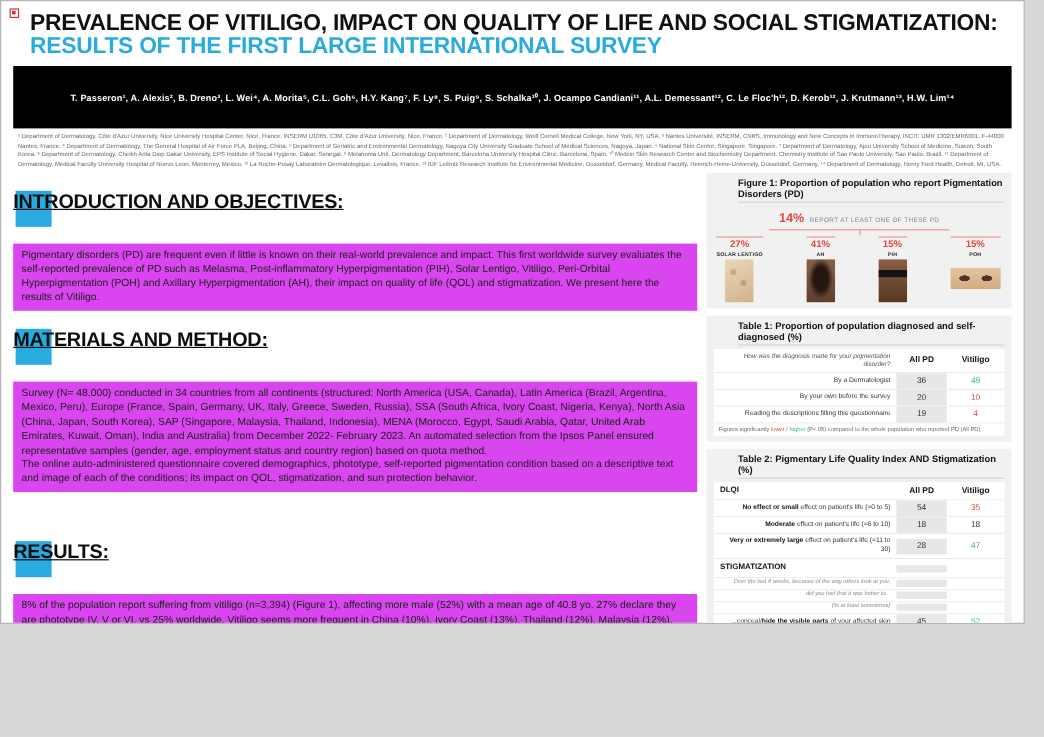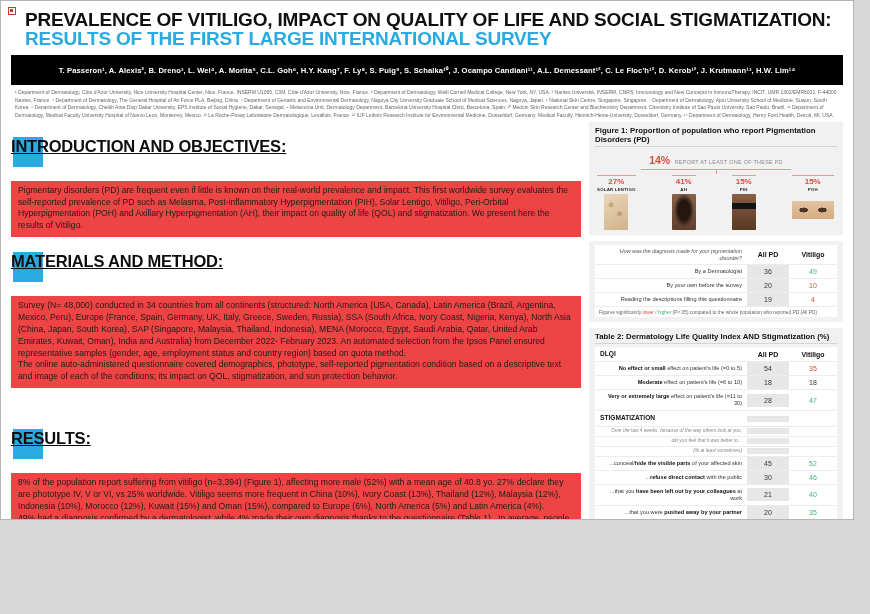--- a/index.html
+++ b/index.html
@@ -6,39 +6,39 @@
   html,body { width:870px; height:614px; background:#d8d8d8; font-family:"Liberation Sans", sans-serif; overflow:hidden; }
   .poster { position:absolute; left:0; top:0; width:854px; height:520px; background:#ffffff; border:1px solid #b5b5b5; overflow:hidden; }
 
   .corner-glyph { position:absolute; left:7px; top:6px; width:8px; height:8px; border:1px solid #d0342c; }
   .corner-glyph:after { content:""; position:absolute; left:1px; top:1px; width:3px; height:3px; background:#d0342c; }
 
   .titlewrap { padding:9px 18px 2px 24px; line-height:1.02; }
   .t1 { display:block; font-size:19px; font-weight:800; color:#101010; letter-spacing:-0.2px; }
   .t2 { display:block; font-size:19px; font-weight:800; color:#29abe2; letter-spacing:-0.2px; }
 
-  .authors { margin:4px 10px 0 10px; background:#000; color:#fff; text-align:center; font-size:7.6px; font-weight:bold; padding:10px 4px; letter-spacing:0.1px; }
+  .authors { margin:4px 10px 0 10px; background:#000; color:#fff; text-align:center; font-size:7.6px; font-weight:bold; padding:21px 4px; letter-spacing:0.1px; }
   .affil { margin:4px 14px 0 14px; font-size:5px; line-height:1.55; color:#666; }
 
   .main { display:flex; padding:2px 10px 0 10px; }
   .leftcol { flex:1; padding-right:8px; min-width:0; }
   .rightcol { width:254px; flex:none; }
 
   
   .sechead { position:relative; margin-top:12px; height:44px; }
   .sq { position:absolute; left:2px; top:0; width:30px; height:30px; background:#29abe2; }
   .sechead h2 { position:relative; margin-top:15px; font-size:16.5px; font-weight:800; color:#0d0d0d; letter-spacing:-0.2px;text-decoration:underline; }
-  .para { background:#ef4444; font-size:8.6px; line-height:1.38; color:#1c1c1c; padding:4px 7px 5px 7px; white-space:pre-line; } .spacer2 { height:26px; }
+  .para { background:#d946ef; font-size:8.6px; line-height:1.38; color:#1c1c1c; padding:4px 7px 5px 7px; white-space:pre-line; } .spacer2 { height:26px; }
 
   .conclusion { margin-top:10px; background:#29abe2; border-radius:3px; padding:7px 12px 9px 22px; }
   .conclusion h2 { color:#fff; font-size:15px; font-weight:800; margin-bottom:3px; }
 
   
   .panel { background:#f1f1f1; padding:4px 6px 5px 6px; margin-bottom:6px; }
-  .ptitle { font-size:7.8px; font-weight:bold; color:#111; padding-bottom:2px; border-bottom:1px solid #d5d5d5; margin-bottom:3px; }
+  .ptitle { font-size:7.8px; font-weight:bold; color:#111; padding-bottom:2px; border-bottom:1px solid #d5d5d5; margin-bottom:3px;margin-left:20px; }
 
   
   .f1head { text-align:center; margin:1px 0 1px 0; }
   .f1big { color:#e0483e; font-size:10.5px; font-weight:800; }
   .f1sub { color:#8a8a8a; font-size:5.4px; letter-spacing:0.3px; }
   .bracket { position:relative; width:150px; margin:1px auto 2px auto; border-top:1px solid #e9988f; height:4px; }
   .bracket:after { content:""; position:absolute; left:50%; top:0; width:1px; height:4px; background:#e9988f; }
   .f1row { display:flex; justify-content:space-between;gap:32px; }
   .f1col { flex:1; text-align:center; padding:0 2px; }
   .f1pct { color:#e0483e; font-size:8px; font-weight:800; border-top:1px solid #e9988f; padding-top:1px; }
@@ -165,20 +165,21 @@
 
   <div class="f1col">
     <div class="f1pct">8%</div>
     <div class="f1lab">VITILIGO</div>
     <div class="f1photo ph5"></div>
   </div>
 </div>
       </div>
 
       <div class="panel">
+        <div class="ptitle">Table 1: Proportion of population diagnosed and self-diagnosed (%)</div>
         <div class="table">
           <div class="trow thead">
             <span class="tlabel">How was the diagnosis made for your pigmentation disorder?</span>
             <span class="tv tv1">All PD</span>
             <span class="tv tv2">Vitiligo</span>
           </div>
           <div>
   <div class="trow">
     <span class="tlabel">By a Dermatologist</span>
     <span class="tv tv1">36</span>
@@ -197,21 +198,21 @@
     <span class="tv tv2 red">4</span>
   </div>
 </div>
           <div class="footnote">
             <span>Figures significantly </span><span class="fn-low">lower</span><span> / </span><span class="fn-high">higher</span><span> (P&lt;.05) compared to the whole population who reported PD (All PD)</span>
           </div>
         </div>
       </div>
 
       <div class="panel">
-        <div class="ptitle">Table 2: Dermatology Life Quality Index AND Stigmatization (%)</div>
+        <div class="ptitle">Table 2: Pigmentary Life Quality Index AND Stigmatization (%)</div>
         <div class="table">
           <div class="trow thead">
             <span class="tlabel leftlab">DLQI</span>
             <span class="tv tv1">All PD</span>
             <span class="tv tv2">Vitiligo</span>
           </div>
           <div>
   <div class="trow">
     <span class="tlabel"><span></span><b>No effect or small</b><span> effect on patient's life (=0 to 5)</span></span>
     <span class="tv tv1">54</span>

